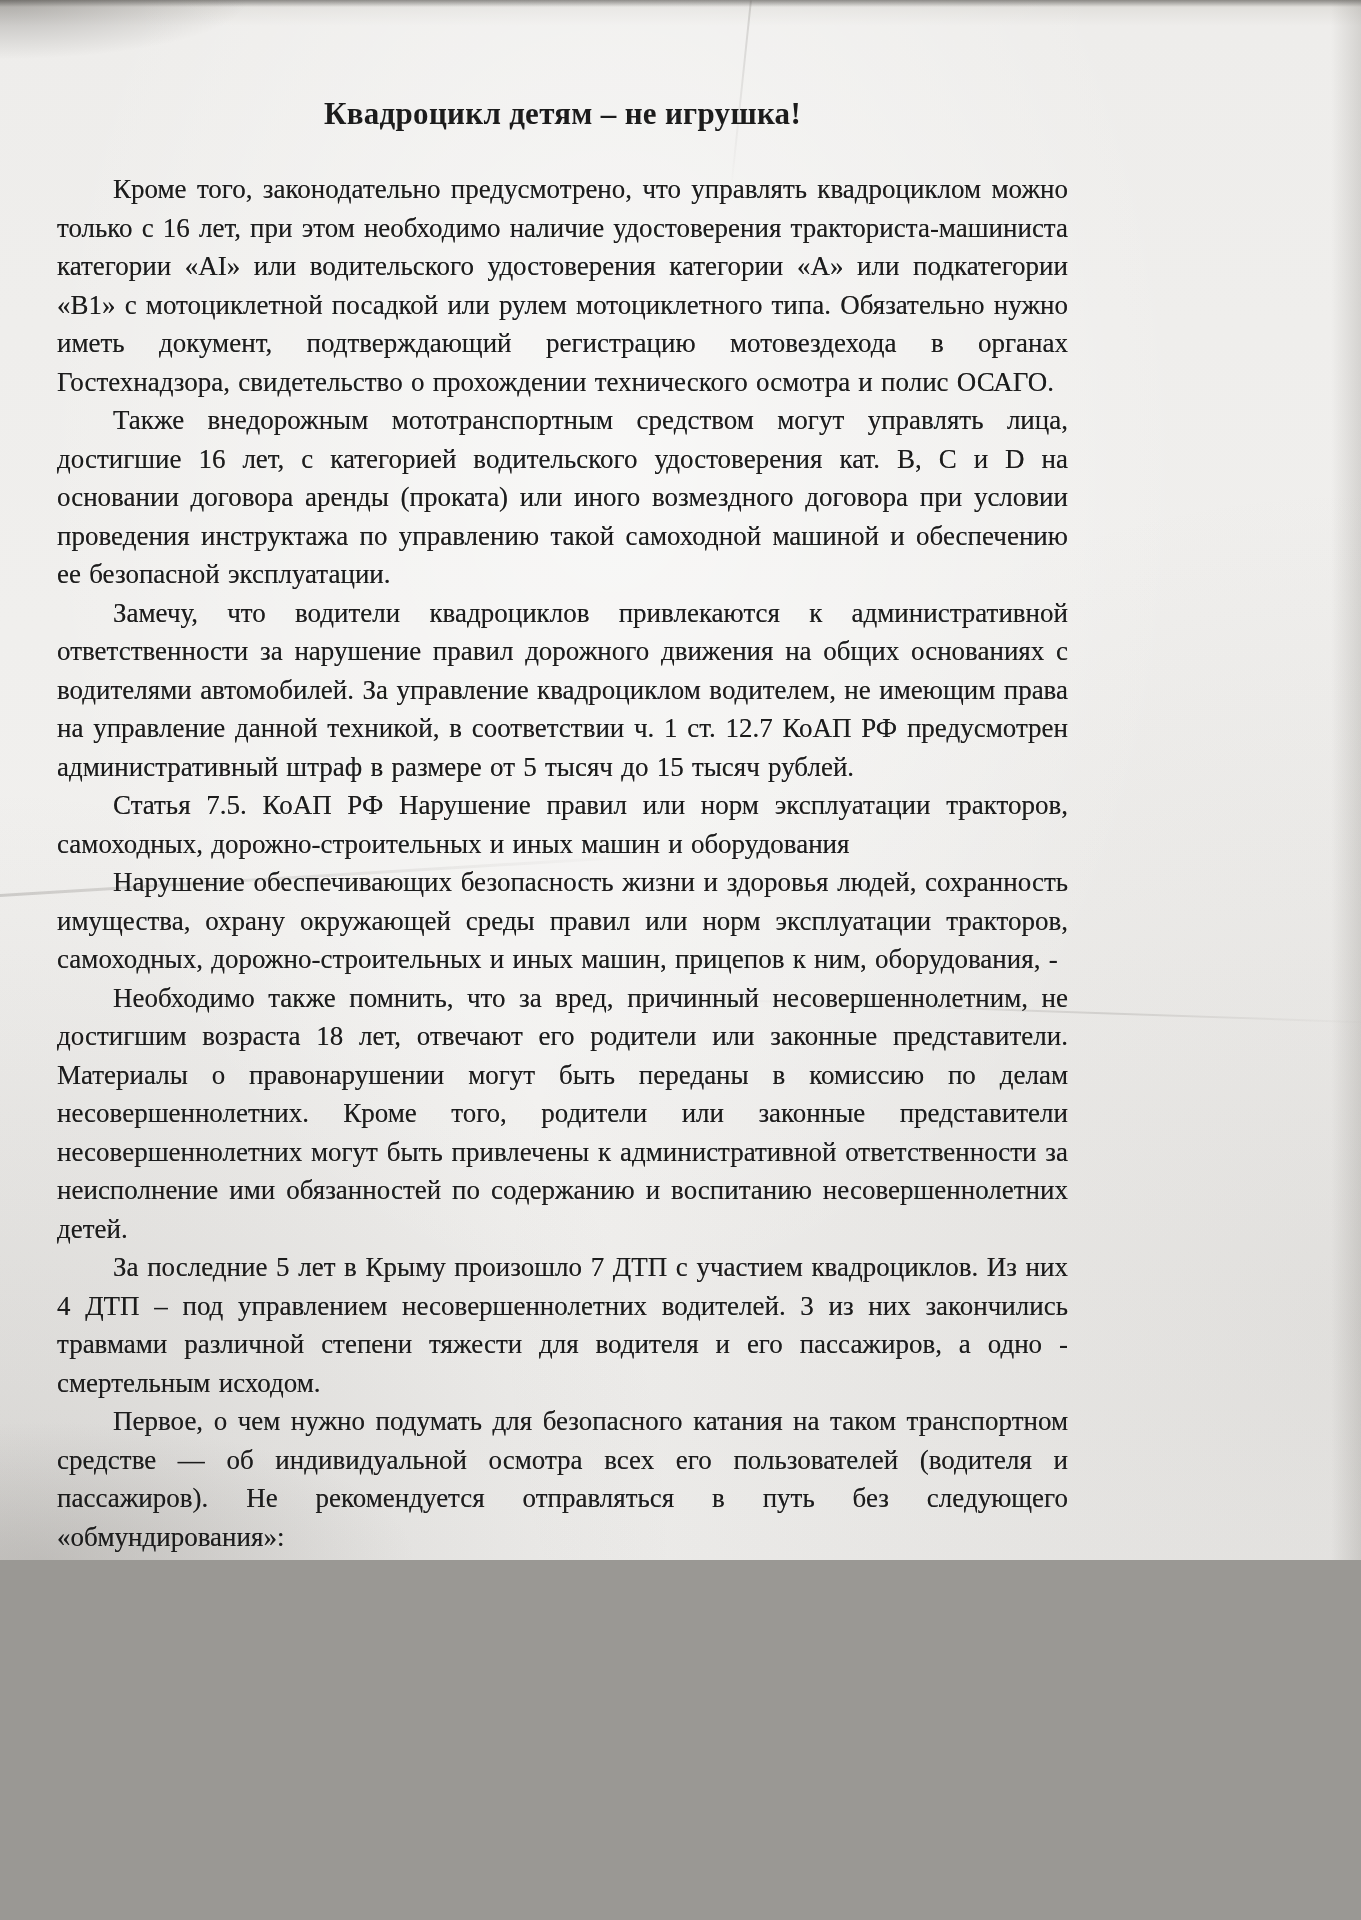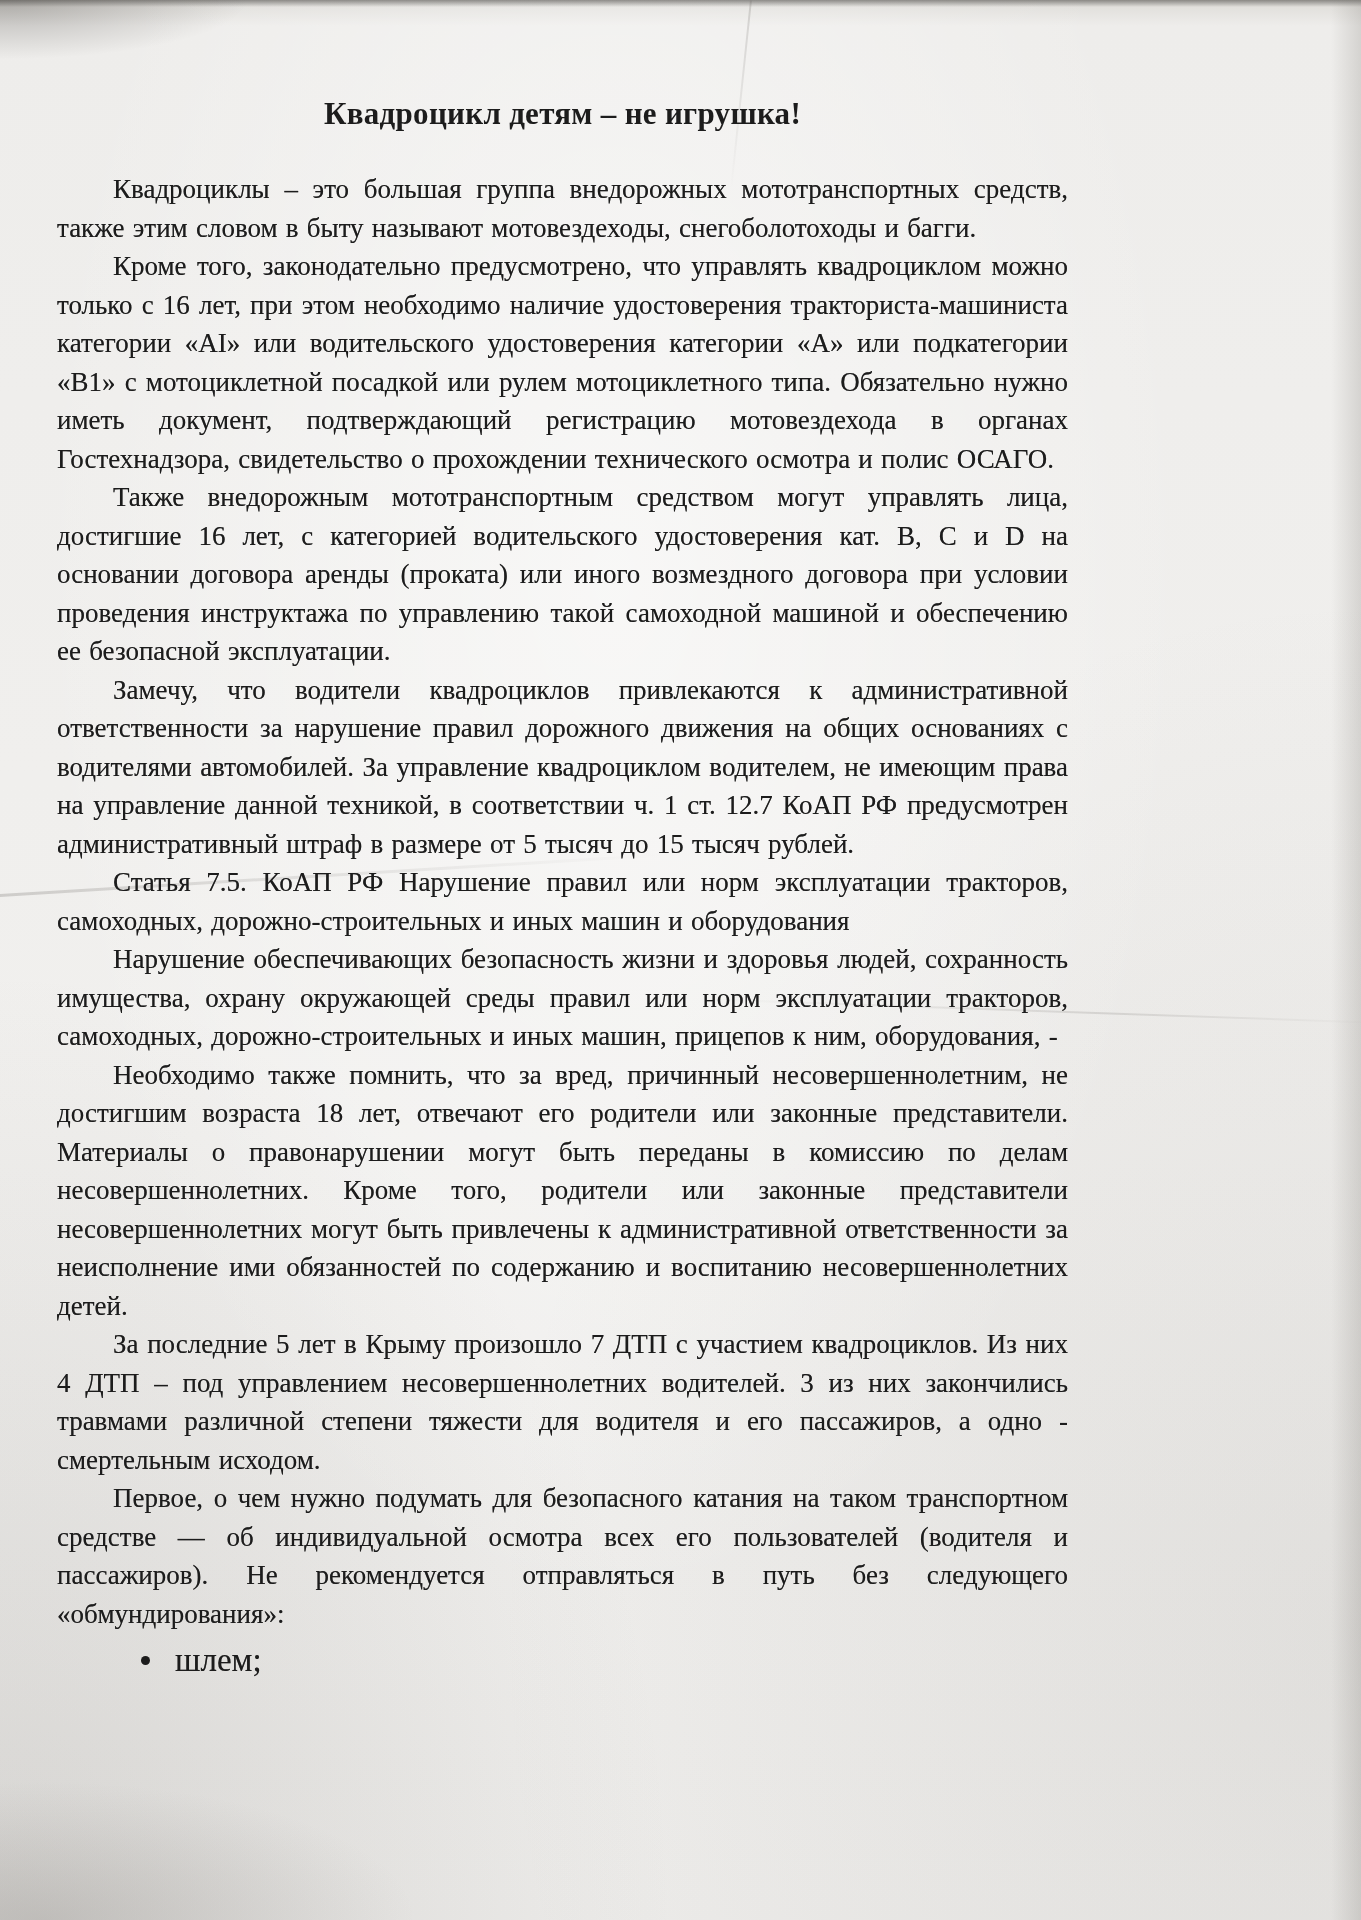--- a/index.html
+++ b/index.html
@@ -1,21 +1,21 @@
 <!DOCTYPE html>
 <html lang="ru"><head>
 <meta charset="utf-8">
 <style>
   html, body { margin: 0; padding: 0; }
   body { background: #9a9894; }
 
   .page {
     position: relative;
     width: 1361px;
-    height: 1920px;
+    height: 1560px;
     margin: 0 auto;
     overflow: hidden;
     background-color: #efeeec;
     background-image:
       radial-gradient(ellipse at 45% 30%, rgba(255,255,255,0.55) 0%, rgba(255,255,255,0) 55%),
       radial-gradient(ellipse at 100% 85%, rgba(120,115,108,0.12) 0%, rgba(120,115,108,0) 45%),
       radial-gradient(ellipse at 0% 100%, rgba(110,106,100,0.18) 0%, rgba(110,106,100,0) 35%),
       linear-gradient(180deg, #dddbd7 0px, #eeedeb 26px, #f1f0ee 60%, #edecea 100%);
     font-family: "Liberation Serif", "DejaVu Serif", serif;
     color: #1c1c1c;
@@ -114,21 +114,20 @@
   <div class="edge-right"></div>
   <div class="crease-1"></div>
   <div class="crease-2"></div>
   <div class="crease-3"></div>
   <div class="crumple-bottom-left"></div>
 
   <div class="text-col">
 
     <h1 class="doc-title">Квадроцикл детям – не игрушка!</h1>
 
-    <p class="doc-paragraph">Квадроциклы – это большая группа внедорожных мототранспортных средств, также этим словом в быту называют мотовездеходы, снегоболотоходы и багги.</p>
     <p class="doc-paragraph">Кроме того, законодательно предусмотрено, что управлять квадроциклом можно только с 16 лет, при этом необходимо наличие удостоверения тракториста-машиниста категории «АI» или водительского удостоверения категории «А» или подкатегории «В1» с мотоциклетной посадкой или рулем мотоциклетного типа. Обязательно нужно иметь документ, подтверждающий регистрацию мотовездехода в органах Гостехнадзора, свидетельство о прохождении технического осмотра и полис ОСАГО.</p>
     <p class="doc-paragraph">Также внедорожным мототранспортным средством могут управлять лица, достигшие 16 лет, с категорией водительского удостоверения кат. В, С и D на основании договора аренды (проката) или иного возмездного договора при условии проведения инструктажа по управлению такой самоходной машиной и обеспечению ее безопасной эксплуатации.</p>
     <p class="doc-paragraph">Замечу, что водители квадроциклов привлекаются к административной ответственности за нарушение правил дорожного движения на общих основаниях с водителями автомобилей. За управление квадроциклом водителем, не имеющим права на управление данной техникой, в соответствии ч. 1 ст. 12.7 КоАП РФ предусмотрен административный штраф в размере от 5 тысяч до 15 тысяч рублей.</p>
     <p class="doc-paragraph">Статья 7.5. КоАП РФ Нарушение правил или норм эксплуатации тракторов, самоходных, дорожно-строительных и иных машин и оборудования</p>
     <p class="doc-paragraph">Нарушение обеспечивающих безопасность жизни и здоровья людей, сохранность имущества, охрану окружающей среды правил или норм эксплуатации тракторов, самоходных, дорожно-строительных и иных машин, прицепов к ним, оборудования, -</p>
     <p class="doc-paragraph">Необходимо также помнить, что за вред, причинный несовершеннолетним, не достигшим возраста 18 лет, отвечают его родители или законные представители. Материалы о правонарушении могут быть переданы в комиссию по делам несовершеннолетних. Кроме того, родители или законные представители несовершеннолетних могут быть привлечены к административной ответственности за неисполнение ими обязанностей по содержанию и воспитанию несовершеннолетних детей.</p>
     <p class="doc-paragraph">За последние 5 лет в Крыму произошло 7 ДТП с участием квадроциклов. Из них 4 ДТП – под управлением несовершеннолетних водителей. 3 из них закончились травмами различной степени тяжести для водителя и его пассажиров, а одно - смертельным исходом.</p>
     <p class="doc-paragraph">Первое, о чем нужно подумать для безопасного катания на таком транспортном средстве — об индивидуальной осмотра всех его пользователей (водителя и пассажиров). Не рекомендуется отправляться в путь без следующего «обмундирования»:</p>
 
     <ul class="doc-list">

